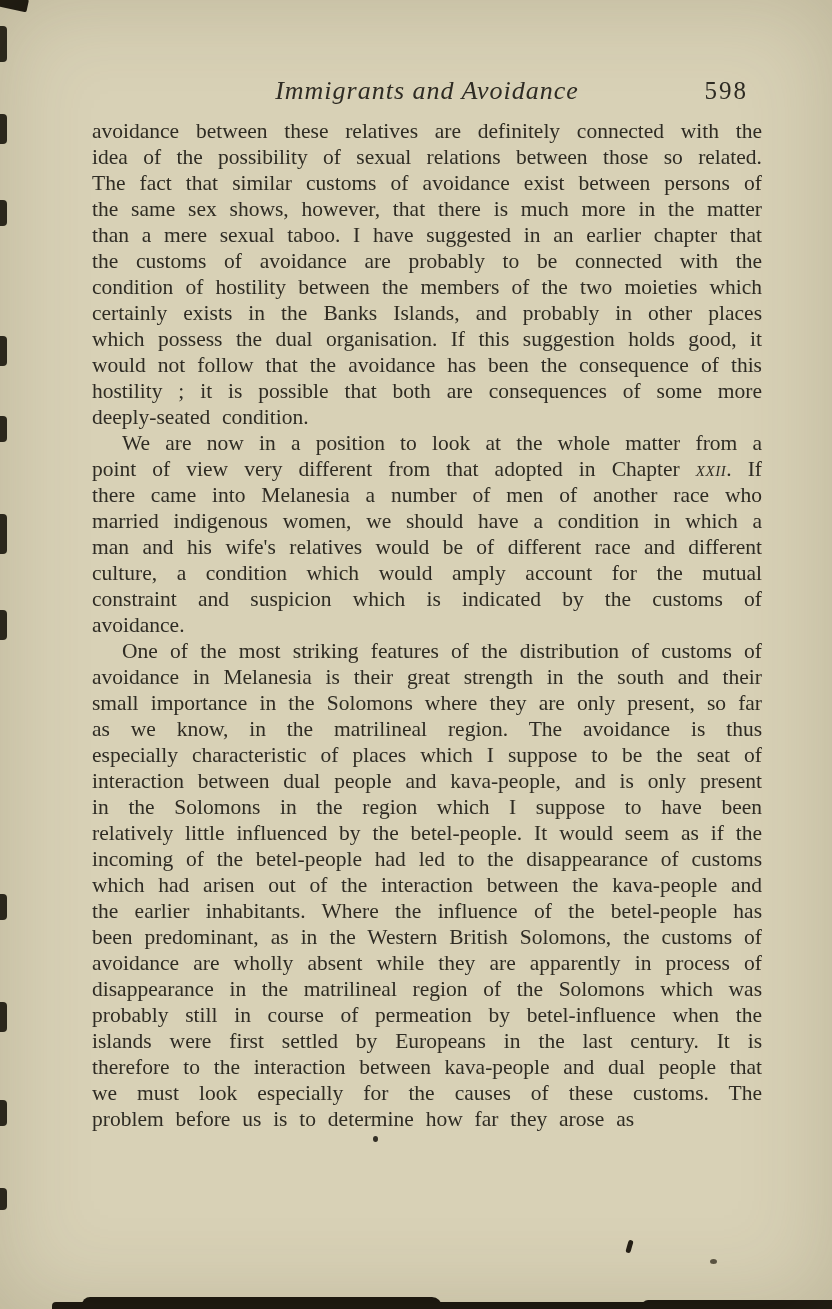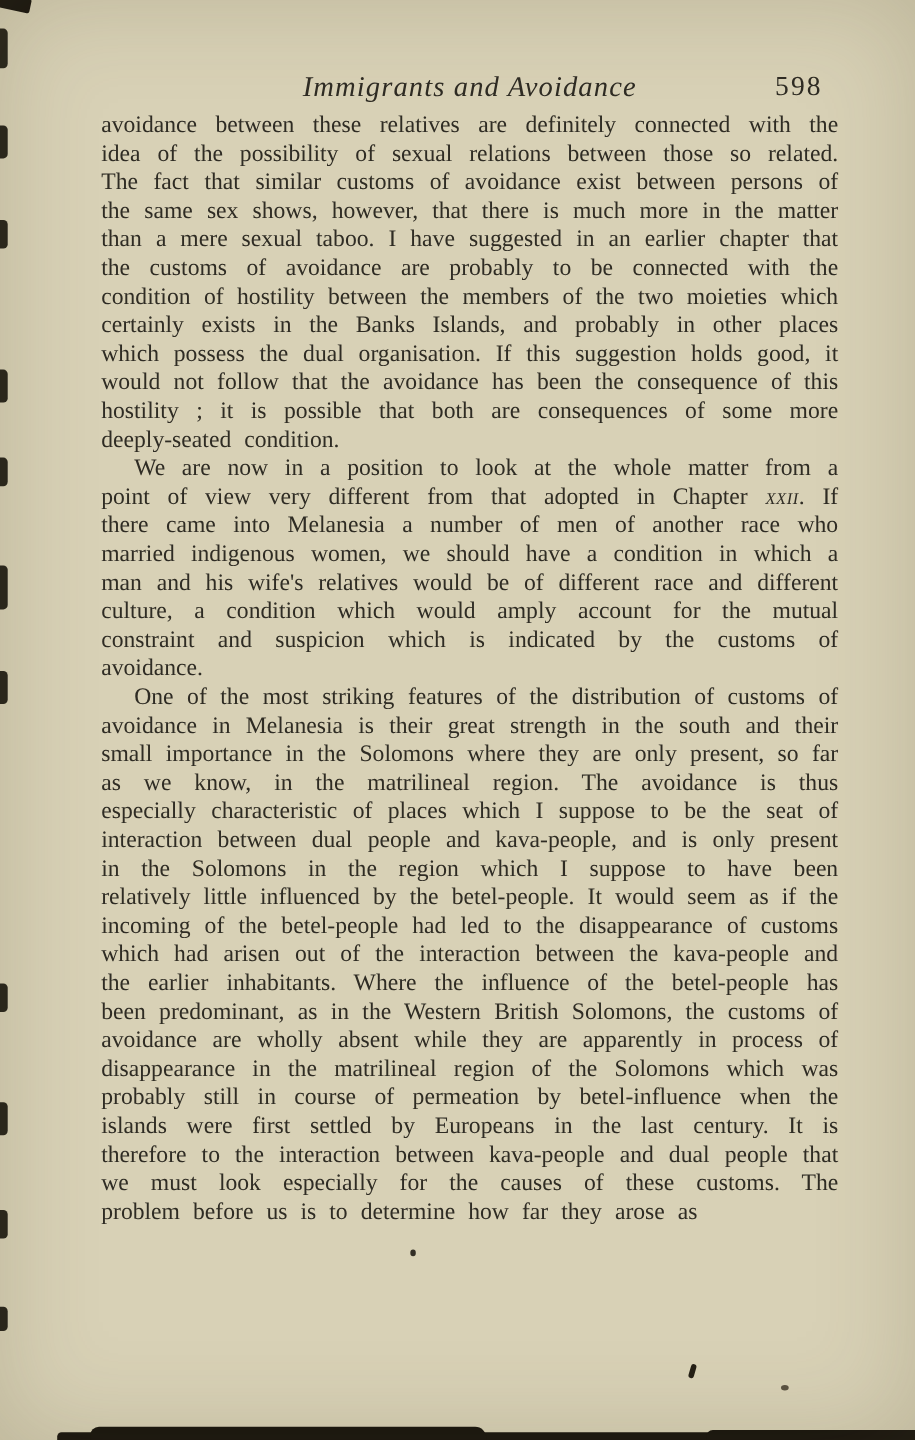--- a/index.html
+++ b/index.html
@@ -18,21 +18,21 @@
   }
   .vignette {
     position: absolute;
     inset: 0;
     box-shadow: inset 0 0 90px rgba(92, 82, 52, 0.22);
     pointer-events: none;
     z-index: 5;
   }
   .header {
     position: absolute;
-    top: 64px;
+    top: 76px;
     left: 92px;
     width: 670px;
     height: 36px;
     z-index: 2;
   }
   .running-title {
     font-style: italic;
     font-size: 26px;
     letter-spacing: 1px;
     text-align: center;
@@ -40,21 +40,21 @@
   }
   .page-number {
     position: absolute;
     right: 14px;
     top: 1px;
     font-size: 25px;
     letter-spacing: 2px;
   }
   .body-text {
     position: absolute;
-    top: 100px;
+    top: 118px;
     left: 92px;
     width: 670px;
     font-size: 21.5px;
     line-height: 26px;
     text-align: justify;
     word-spacing: 0.30em;
     z-index: 2;
   }
   .para { margin: 0; padding: 0; }
   .para.indent { text-indent: 30px; }

